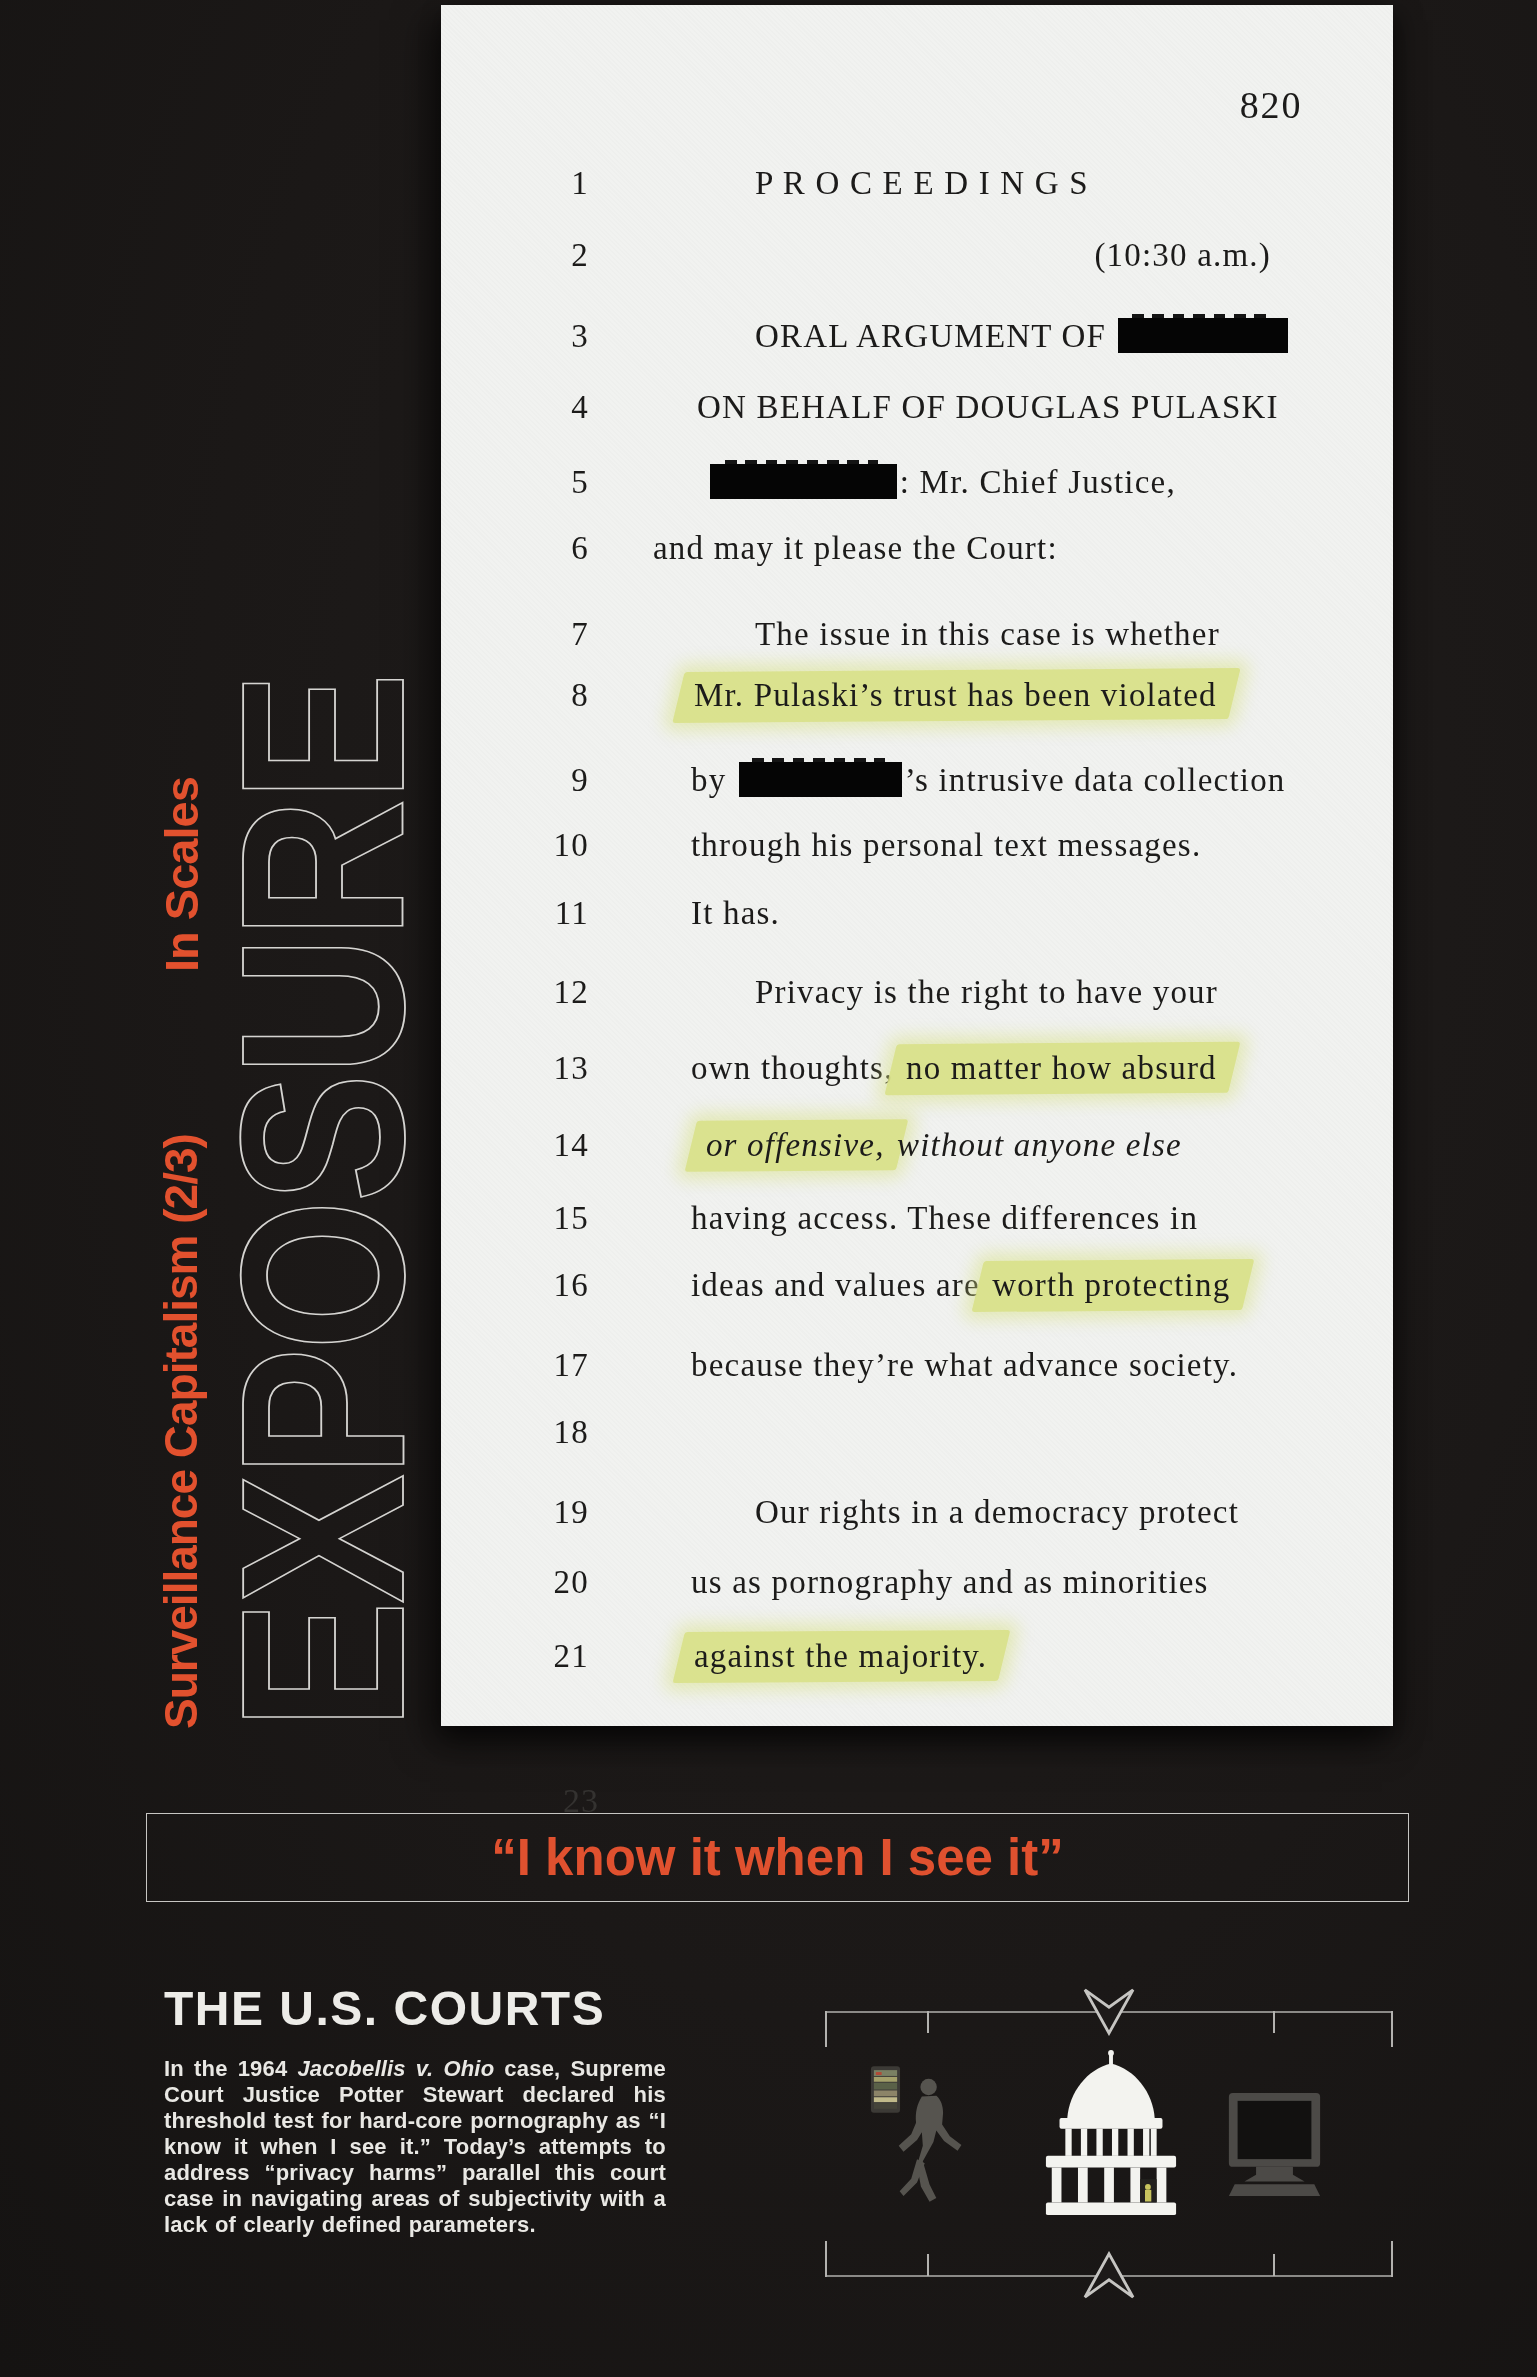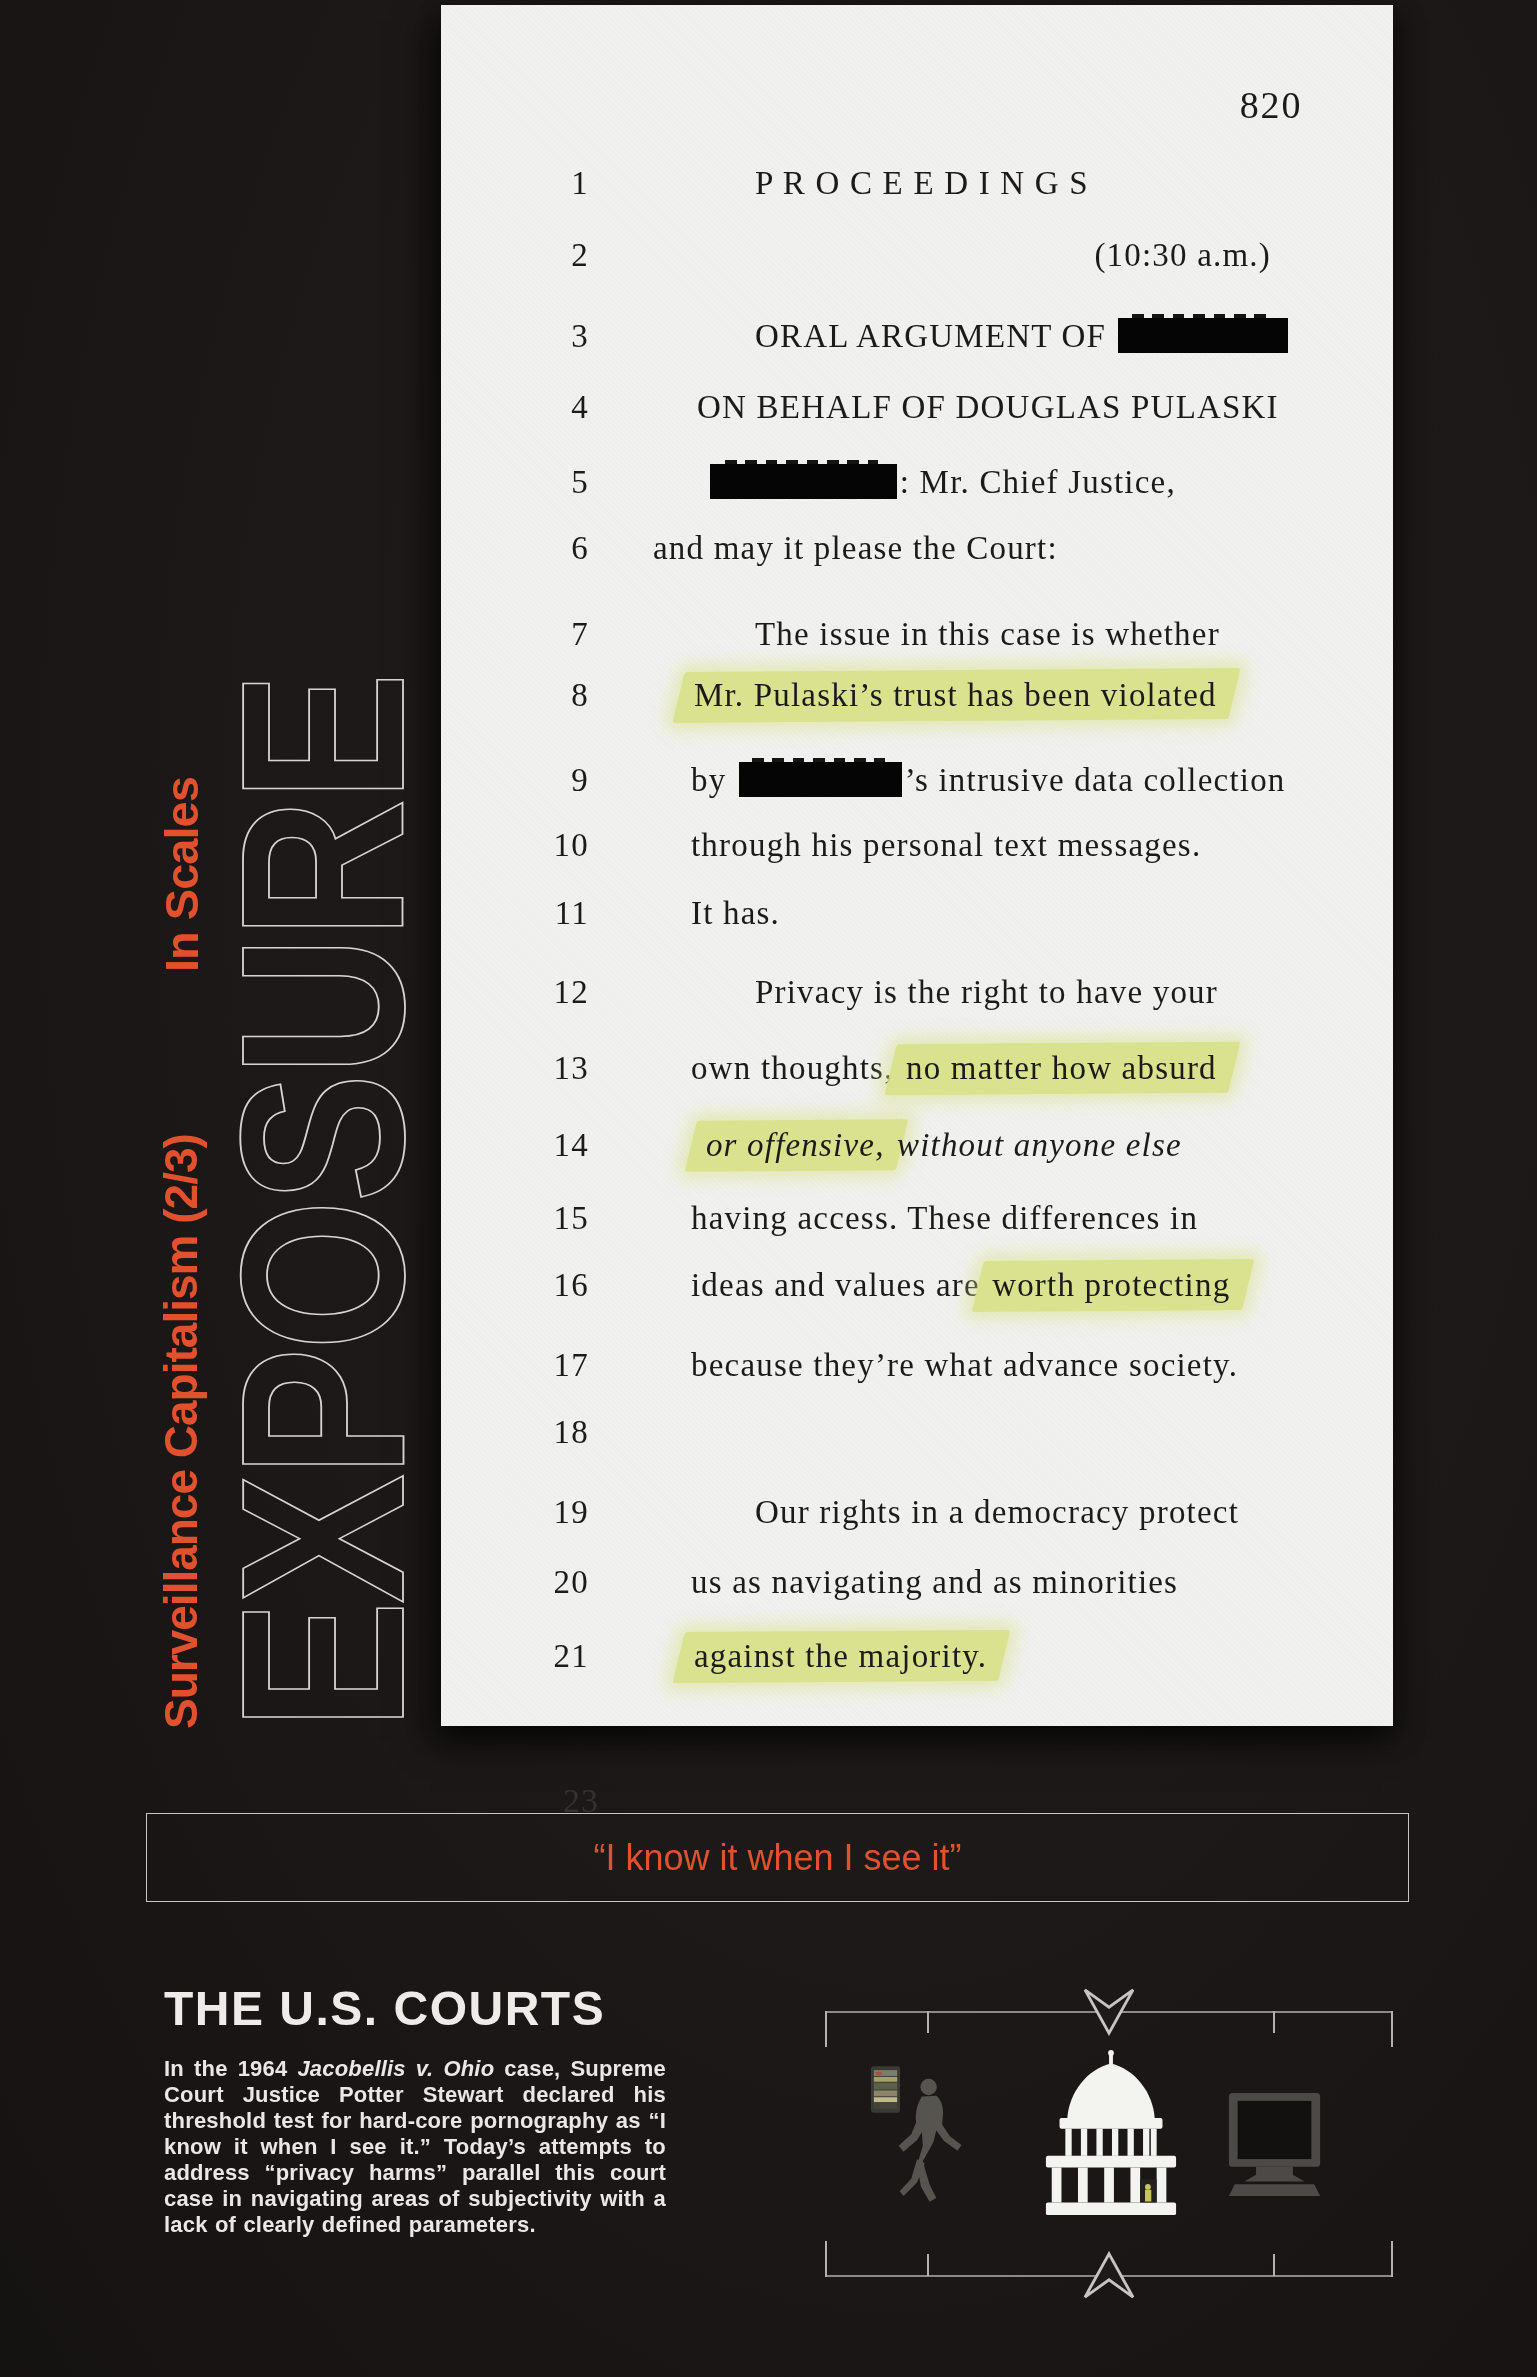--- a/index.html
+++ b/index.html
@@ -39,21 +39,21 @@
   .series{left:154px;top:1729px;font-size:46px;letter-spacing:-1px;color:#e2512e;}
   .bigword{left:206px;top:1730px;font-size:194px;letter-spacing:-2.9px;line-height:194px;
     transform:rotate(-90deg) scaleY(1.2);color:transparent;
     -webkit-text-stroke:1.5px #d5d4d1;text-stroke:1.5px #d5d4d1;}
 
   
   .quote-box{position:absolute;left:146px;top:1813px;width:1261px;height:87px;
     border:1.9px solid #c7c6c3;z-index:4;}
   .quote-text{position:absolute;left:0;right:0;top:0;bottom:0;display:flex;
     align-items:center;justify-content:center;
-    font-weight:normal;font-stretch:condensed;font-size:36px;letter-spacing:0px;color:#e0512f;}
+    font-weight:bold;font-stretch:condensed;font-size:51px;letter-spacing:0px;color:#e0512f;}
 
   
   .courts-heading{position:absolute;left:164px;top:1981px;font-size:48px;font-weight:bold;
     letter-spacing:1.5px;color:#edece8;}
   .courts-para{position:absolute;left:164px;top:2056px;width:502px;font-size:22px;
     line-height:26px;color:#e9e8e4;text-align:justify;letter-spacing:0.2px;word-spacing:1px;
     font-weight:bold;font-stretch:condensed;}
   .courts-para .it{font-style:italic;}
 
   
@@ -143,21 +143,21 @@
         <div class="t-row" data-interactable="false" style="top: 1409px;">
           <span class="t-num" data-interactable="false">18</span>
           <span class="t-tx" data-interactable="false" style="left: 250px;"></span>
         </div>
         <div class="t-row" data-interactable="false" style="top: 1489px;">
           <span class="t-num" data-interactable="false">19</span>
           <span class="t-tx" data-interactable="false" style="left: 314px;"><span class="plain" data-interactable="false">Our rights in a democracy protect</span></span>
         </div>
         <div class="t-row" data-interactable="false" style="top: 1559px;">
           <span class="t-num" data-interactable="false">20</span>
-          <span class="t-tx" data-interactable="false" style="left: 250px;"><span class="plain" data-interactable="false">us as navigating and as minorities</span></span>
+          <span class="t-tx" data-interactable="false" style="left: 250px;"><span class="plain" data-interactable="false">us as pornography and as minorities</span></span>
         </div>
         <div class="t-row" data-interactable="false" style="top: 1633px;">
           <span class="t-num" data-interactable="false">21</span>
           <span class="t-tx" data-interactable="false" style="left: 250px;"><span class="hl" data-interactable="false">against the majority.</span></span>
         </div>
       </div>
   </div>
 
   <div class="ghost-num" data-interactable="false">23</div>
 

